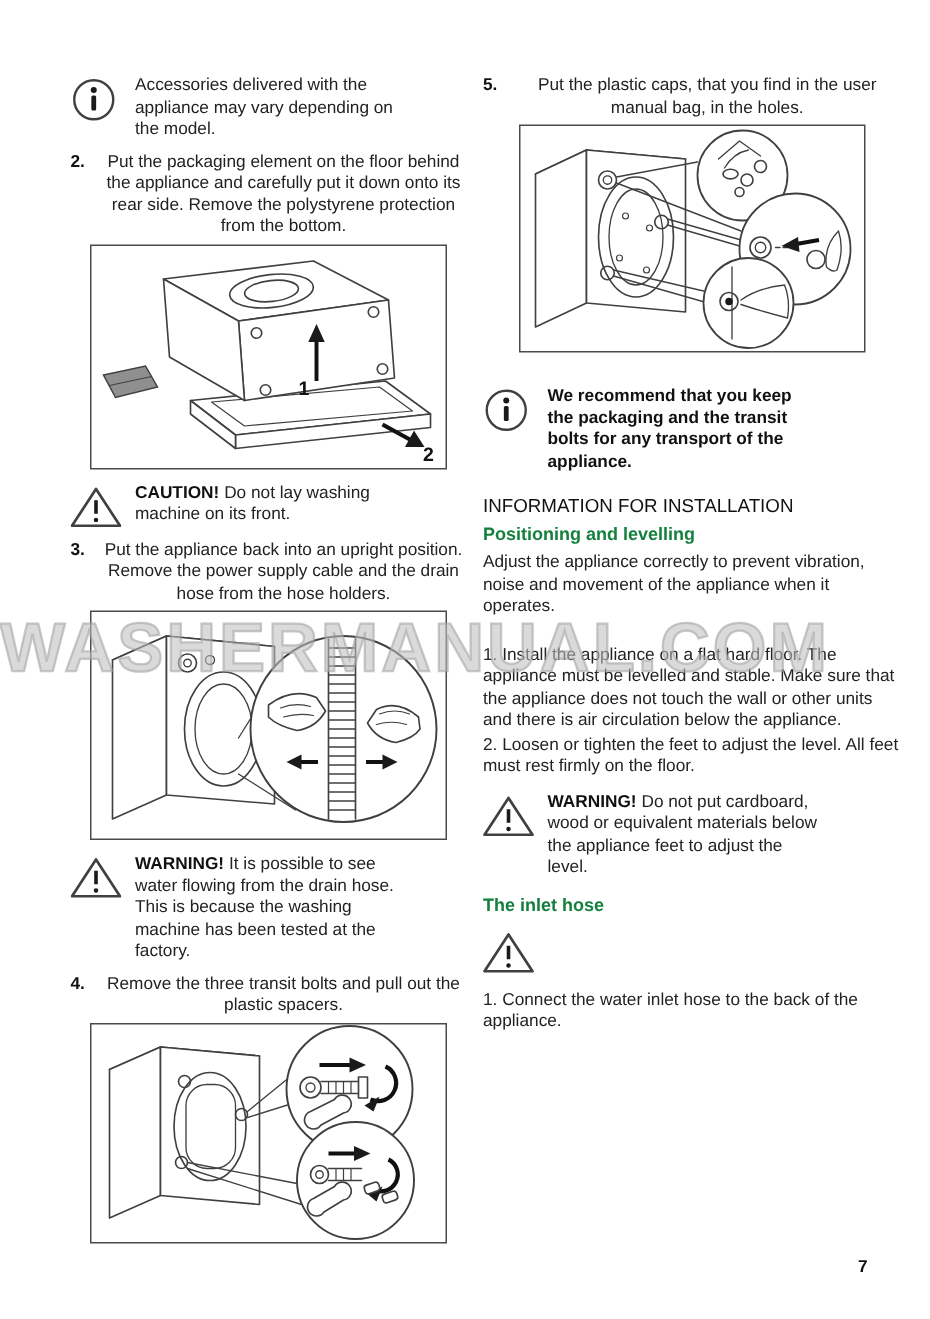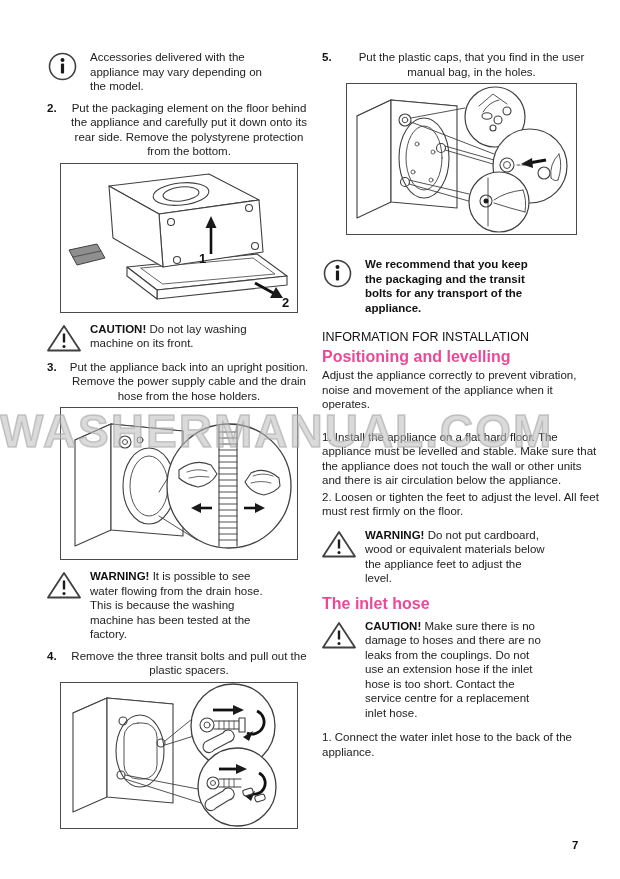--- a/index.html
+++ b/index.html
@@ -31,21 +31,21 @@
   }
   svg{display:block;}
   .lineart{stroke:#404040;stroke-width:1.1;fill:none;stroke-linejoin:round;stroke-linecap:round;}
   .fillwhite{fill:#ffffff;}
   .dark{fill:#1a1a1a;stroke:none;}
   .gray{fill:#8f8f8f;stroke:#404040;stroke-width:1;}
   .figlabel{font:bold 13px "Liberation Sans",sans-serif;fill:#111;}
 
   
   .heading{font-size:12.5px;font-weight:normal;color:#111;margin:15px 0 4px;line-height:15px;}
-  .subheading{font-size:16px;font-weight:bold;color:#ec4899;margin:10px 0 4px;line-height:15px;}
+  .subheading{font-size:12px;font-weight:bold;color:#15803d;margin:10px 0 4px;line-height:15px;}
   .para{margin:0 0 8px;}
 
   
   .watermark{
     position:absolute;top:408px;left:0;width:523px;
     text-align:right;z-index:40;pointer-events:none;
     font-family:"Liberation Sans",sans-serif;font-weight:bold;
     font-size:46px;letter-spacing:2px;line-height:46px;
     color:rgba(205,205,205,0.38);
     -webkit-text-stroke:1.5px rgba(160,160,160,0.55);
@@ -331,22 +331,19 @@
   <div class="subheading">The inlet hose</div>
 
   <div class="note" style="margin-top:8px;">
     <span class="note-icon">
       <svg width="34" height="30" viewBox="0 0 34 30">
         <path d="M17,3 L33,27.5 L1,27.5 Z" class="lineart" style="stroke-width:1.8"></path>
         <line x1="17" y1="10.5" x2="17" y2="19.5" stroke="#1a1a1a" stroke-width="2.4"></line>
         <circle cx="17" cy="23.6" r="1.5" class="dark"></circle>
       </svg>
     </span>
-    <div class="note-body">
-      <b>CAUTION!</b> <span>Make sure there is no damage to hoses and there are no leaks from the couplings. Do not use an extension hose if the inlet hose is too short. Contact the service centre for a replacement inlet hose.</span>
-    </div>
   </div>
 
   <p class="para" style="margin-top:10px;">1. Connect the water inlet hose to the back of the appliance.</p>
 
 </div>
 
 <div class="page-number">7</div>
 
 </body></html>

